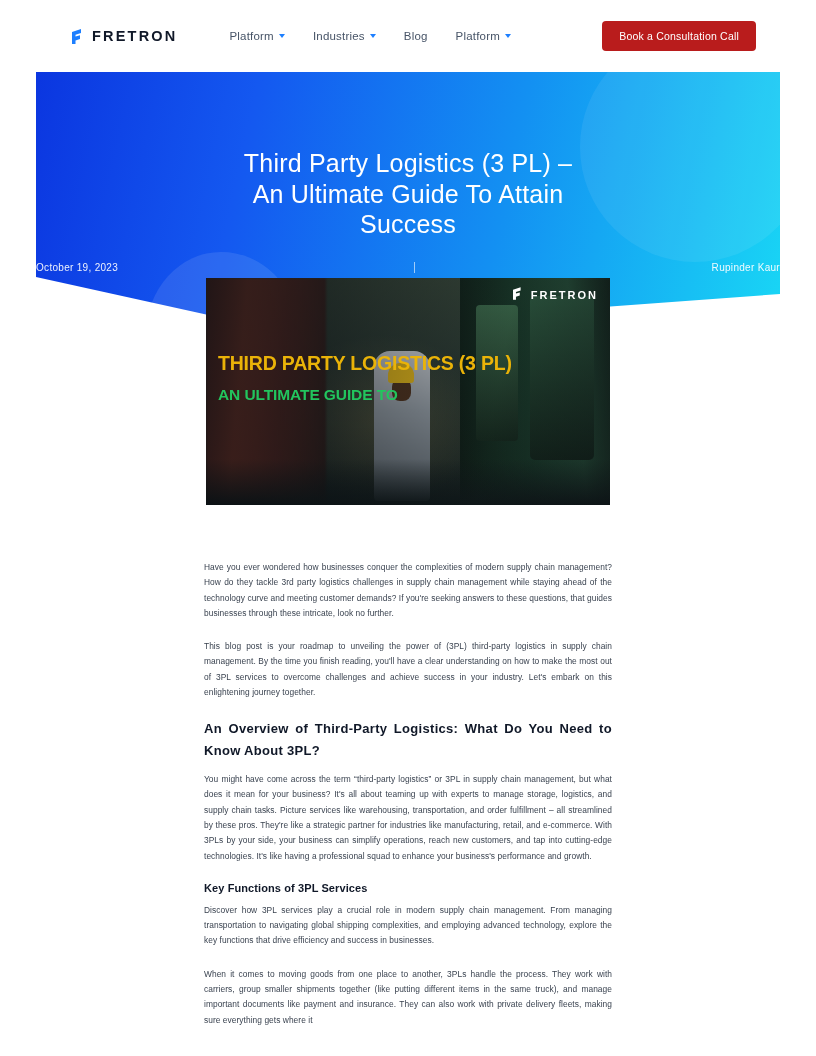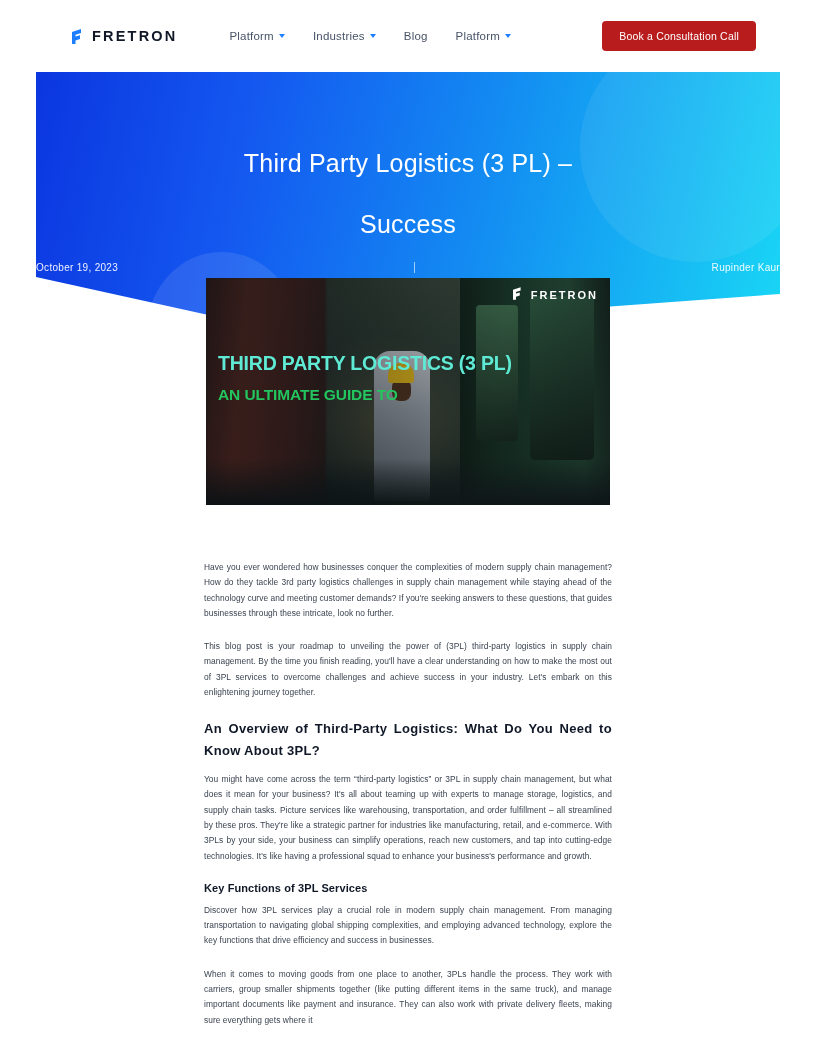--- a/index.html
+++ b/index.html
@@ -226,21 +226,21 @@
     z-index: 4;
   }
   .feature-logo .brand-name { color: #fff; font-size: 11px; letter-spacing: 2px; }
   .feature-text {
     position: absolute;
     left: 12px;
     top: 74px;
     z-index: 4;
   }
   .ft-line1 {
-    color: #5eead4;
+    color: #eab308;
     font-size: 19.5px;
     font-weight: 700;
     letter-spacing: -.2px;
     margin-bottom: 9px;
   }
   .ft-line2, .ft-line3 {
     color: #22c55e;
     font-size: 15.5px;
     font-weight: 700;
     letter-spacing: -.1px;
@@ -318,21 +318,21 @@
   </nav>
 
   <button class="cta-btn">Book a Consultation Call</button>
 </header>
 
 <section class="hero">
   <div class="hero-blob"></div>
   <div class="hero-inner">
     <h1 class="hero-title">
       <span>Third Party Logistics (3 PL) –</span><br>
-      <br>
+      <span>An Ultimate Guide To Attain</span><br>
       <span>Success</span>
     </h1>
     <div class="hero-meta">
       <span>October 19, 2023</span>
       <span class="divider"></span>
       <span>Rupinder Kaur</span>
     </div>
   </div>
   <div class="hero-wedge"></div>
   <div class="hero-wedge-r"></div>

